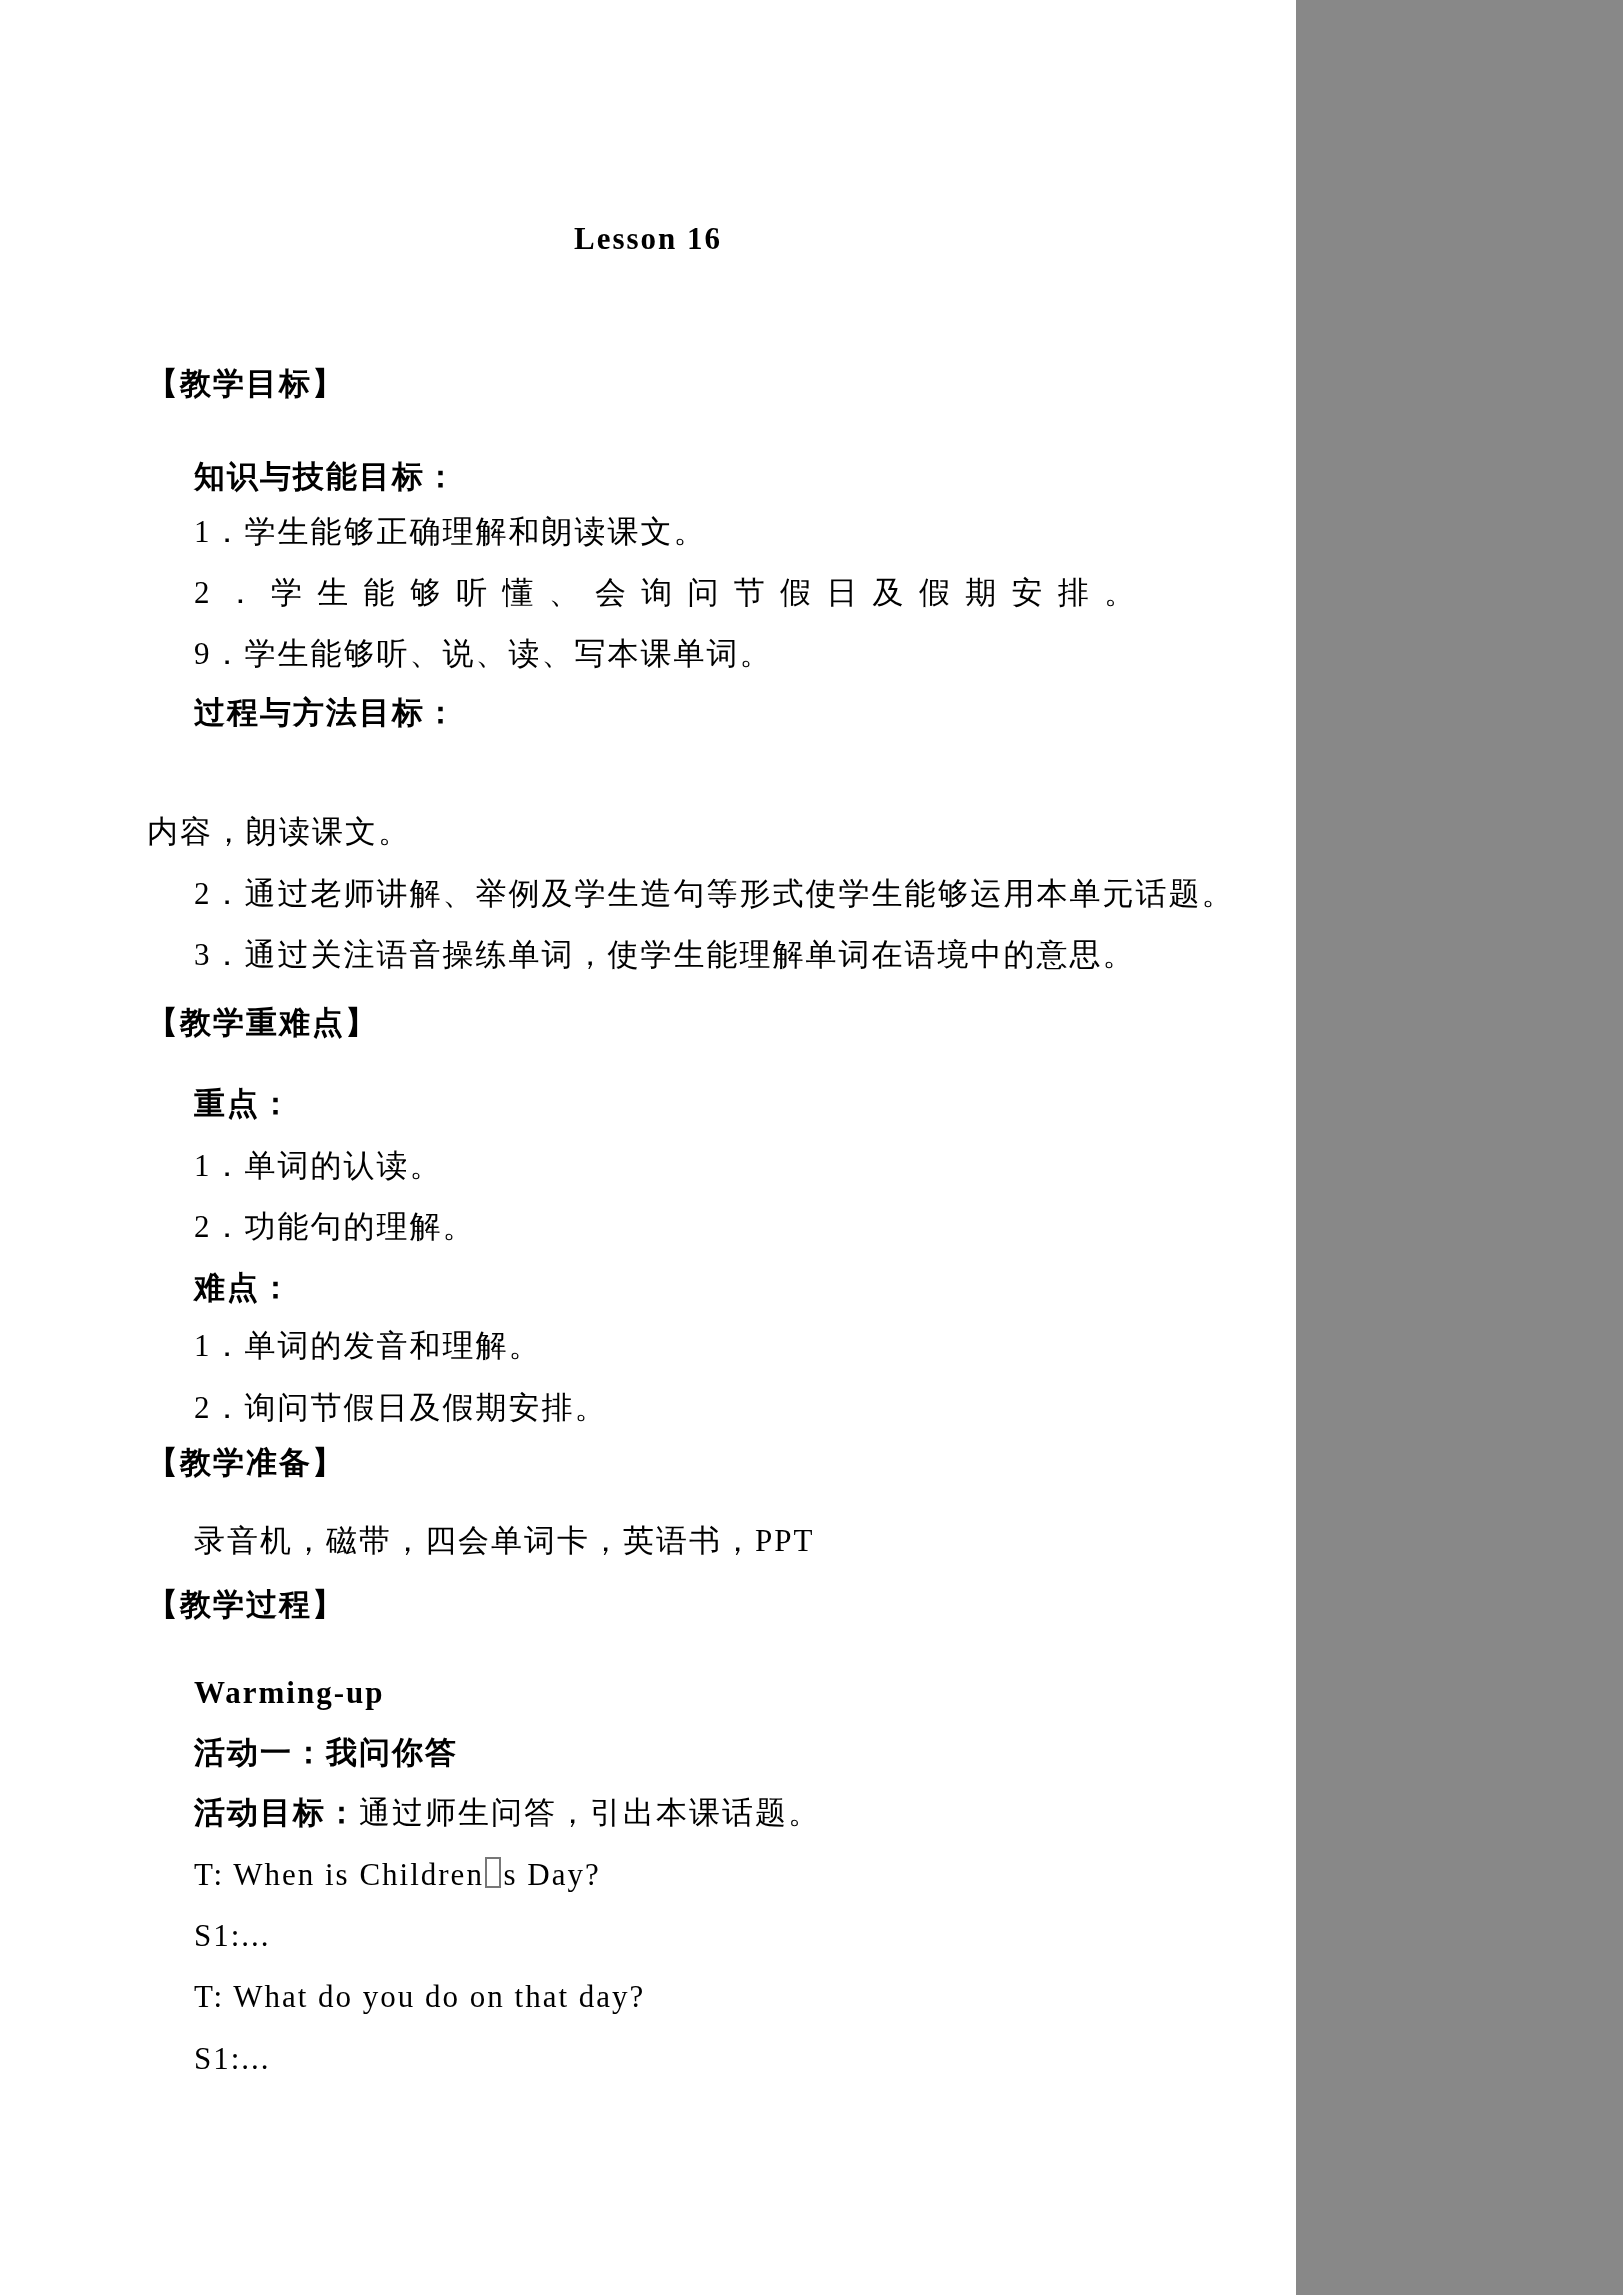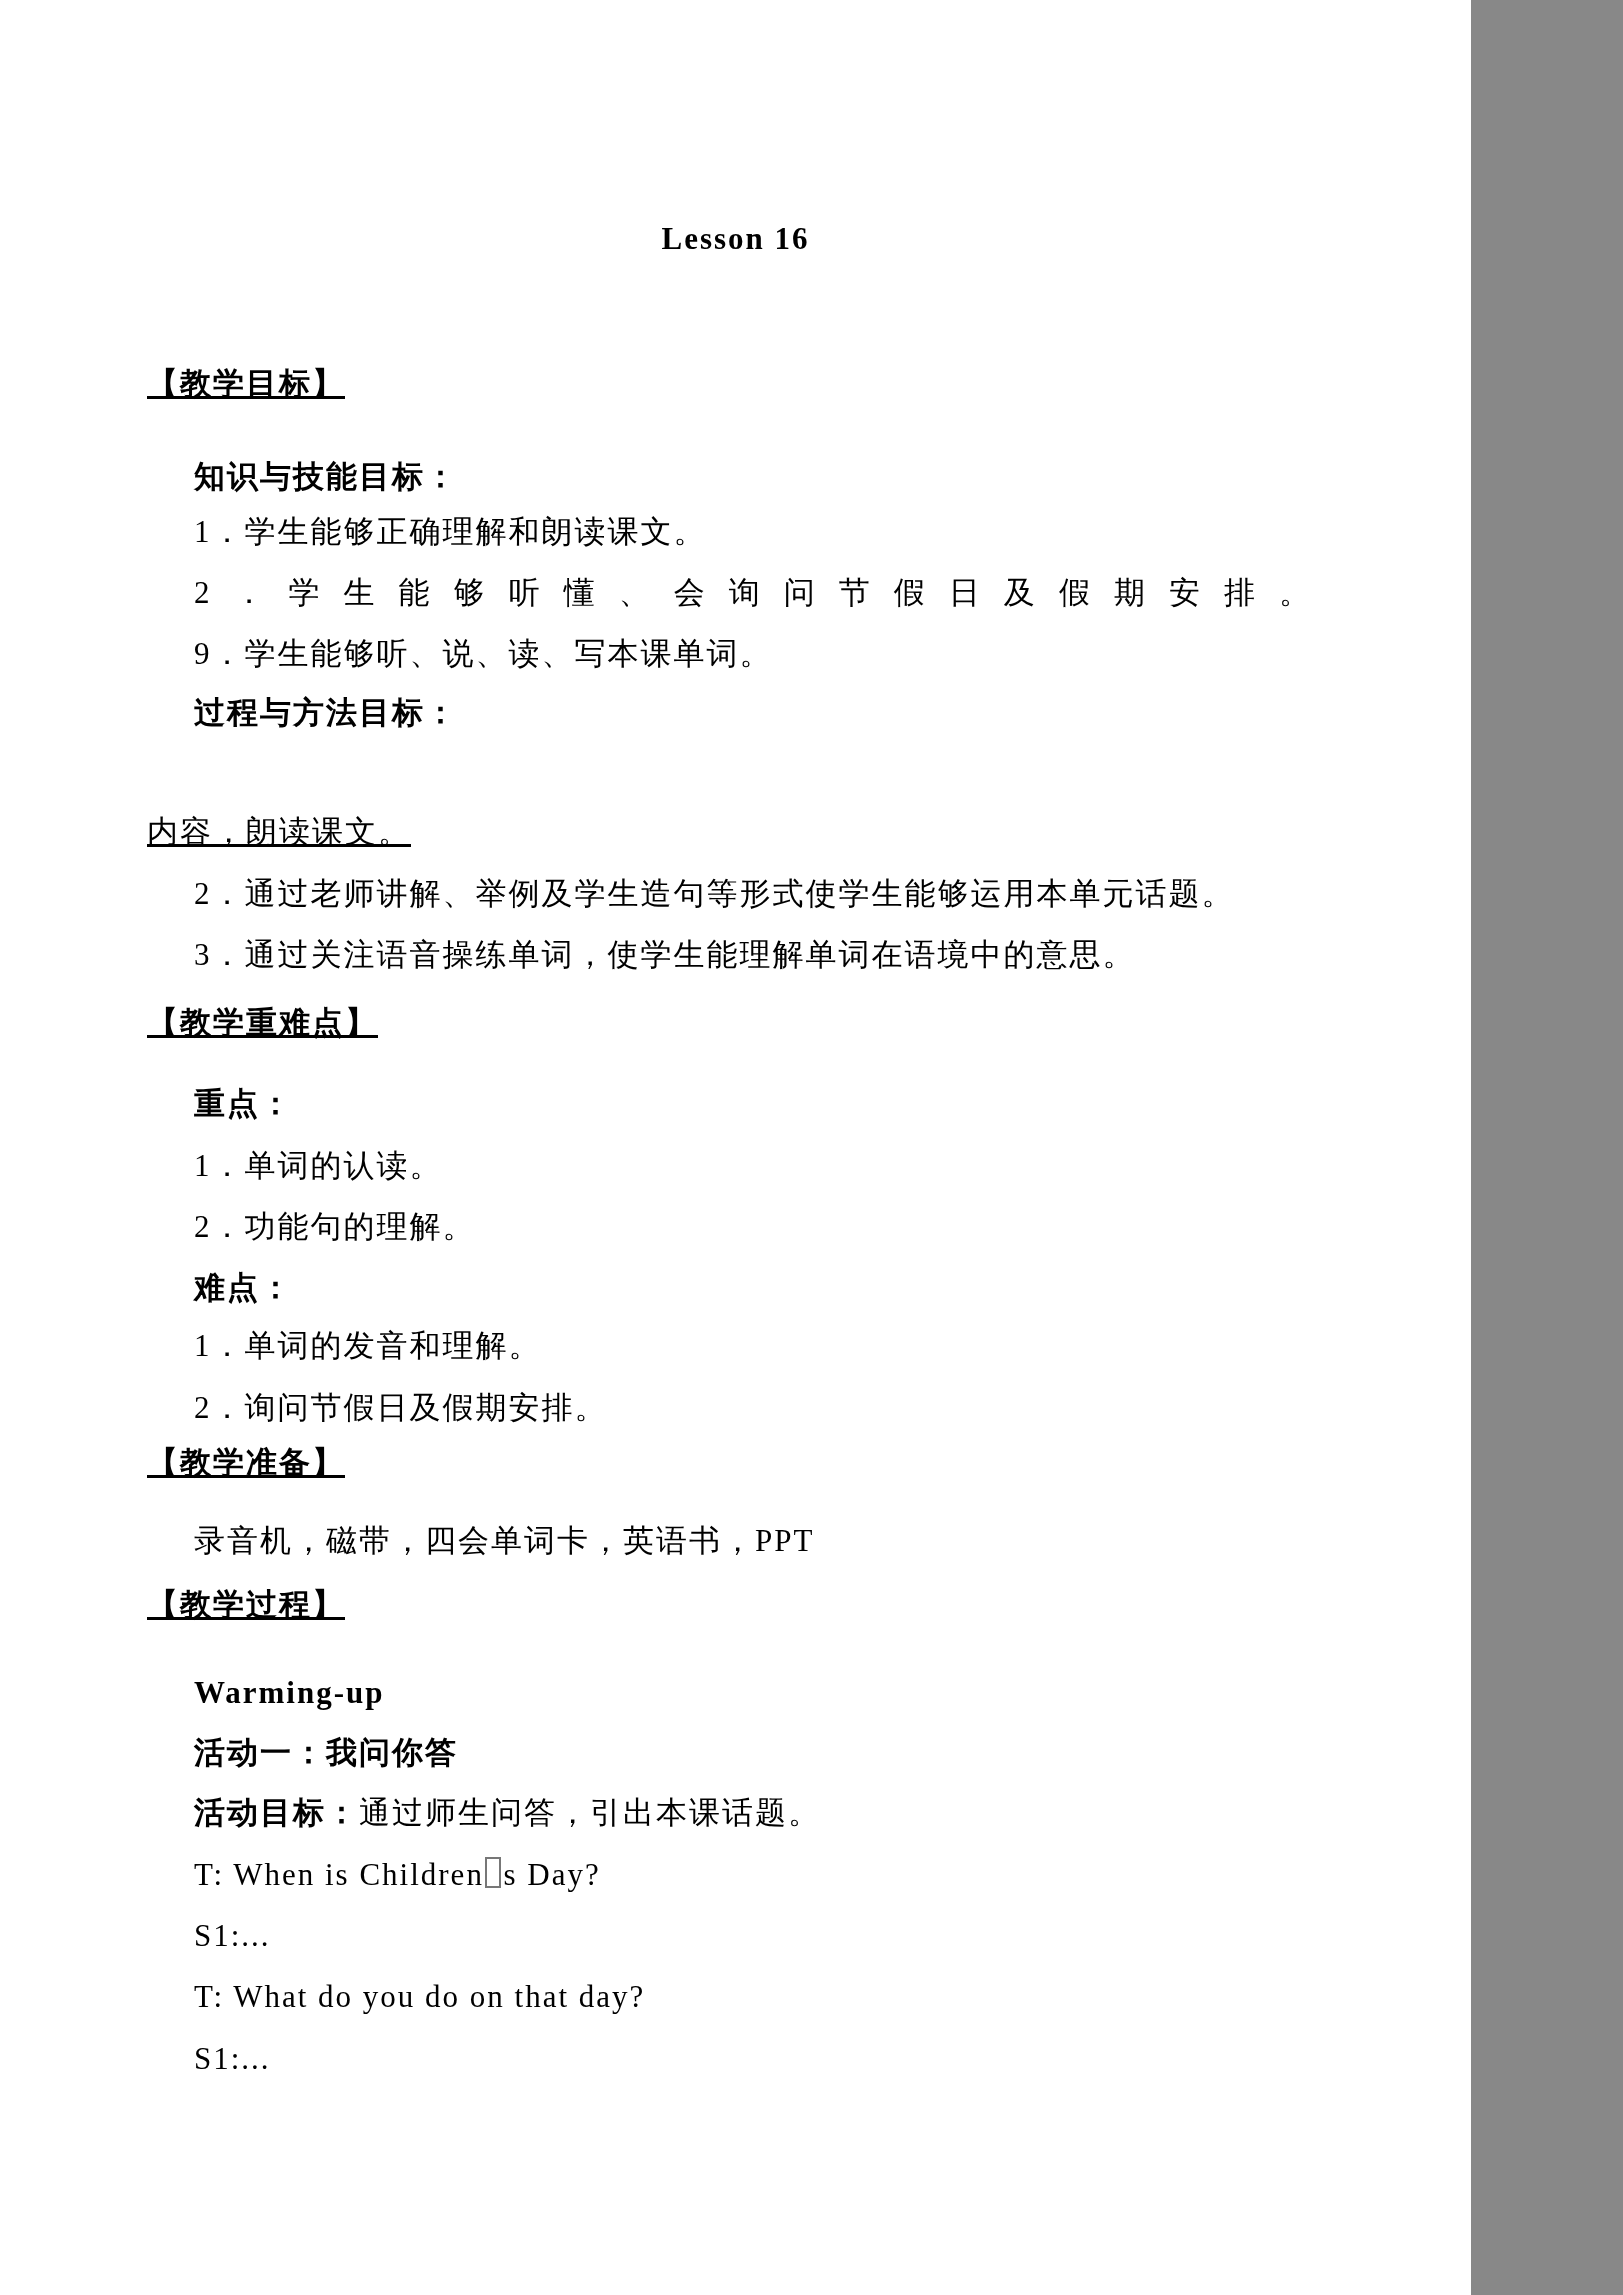--- a/index.html
+++ b/index.html
@@ -1,33 +1,33 @@
 <!DOCTYPE html>
 <html style="font-size:11px"><head>
 <meta charset="utf-8">
 <style>
   html,body{margin:0;padding:0;background:#888;}
   .page{
     position:relative;
-    width:1471px;
+    width:1296px;
     height:2295px;
     background:#ffffff;
     font-family:"Liberation Serif","DejaVu Serif",serif;
     color:#000;
     overflow:hidden;
   }
   .page p{
     position:absolute;
     margin:0;
     line-height:1.2;
     white-space:nowrap;
     font-size:31px;
     letter-spacing:2px;
   }
-  .lvl1{left:147px;text-decoration:underline;}
+  .lvl1{left:147px;}
   .lvl2{left:194px;}
   .center{left:0;right:0;text-align:center;white-space:normal;letter-spacing:0;}
   .title{font-size:38px;font-weight:bold;}
   .h{font-size:35px;font-weight:bold;letter-spacing:1.4px;}
   .b{font-weight:bold;}
   .en{letter-spacing:0;}
   .just{
     right:159px;
     white-space:normal;
     text-align:justify;

